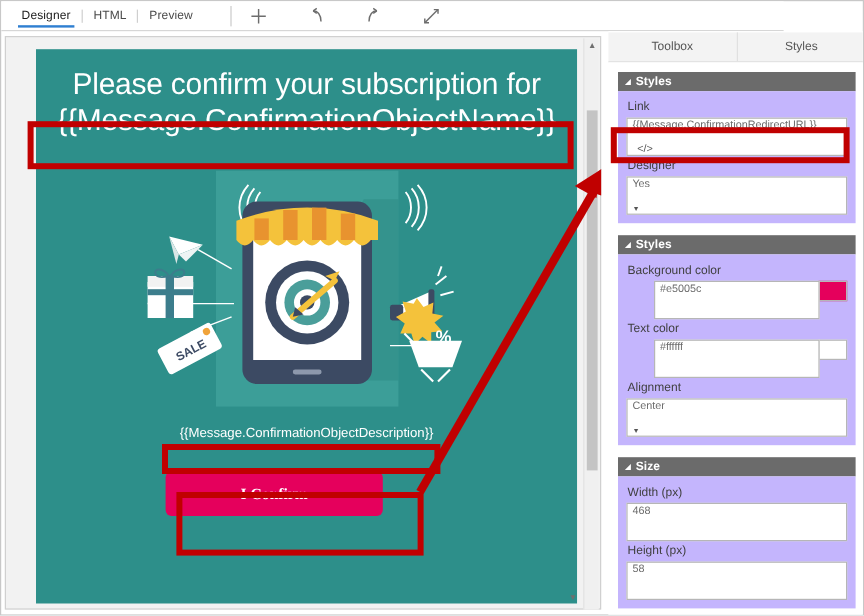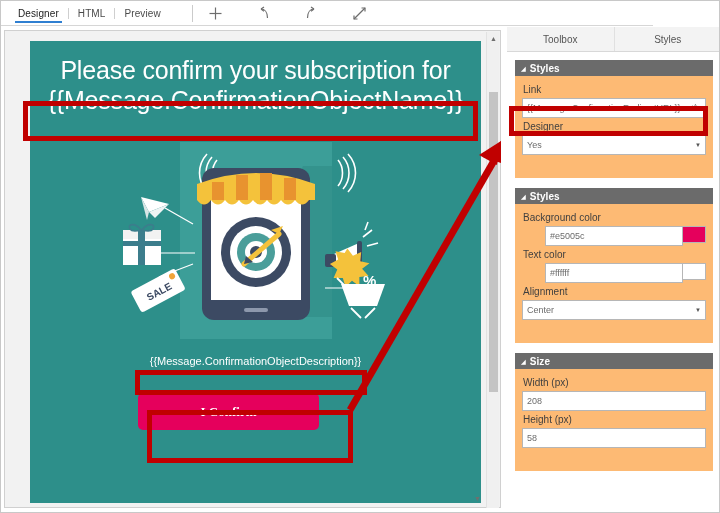--- a/index.html
+++ b/index.html
@@ -182,30 +182,31 @@
     background: #6b6b6b;
     color: #ffffff;
     font-size: 10px;
     font-weight: bold;
     height: 16px;
     display: flex; align-items: center;
     padding-left: 6px;
     letter-spacing: .1px;
   }
   .sec-head .caret { font-size: 6px; margin-right: 4px; color: #ffffff; }
-  .sec-body { background: #fdba74; padding: 5px 7px 23px 7px; }
+  .sec-body { background: #c4b5fd; padding: 5px 7px 7px 7px; }
   .fld-label { font-size: 10px; color: #3f3f3f; margin: 3px 0 3px 1px; }
   .fld-input {
-    height: 20px;
+    height: 32px;
     background: #ffffff;
     border: 1px solid #b6b6b6;
-    display: flex; align-items: center;
+    display: flex; align-items: flex-start;
     font-size: 9px; color: #6c6c6c;
     padding: 0 4px;
     position: relative;
+    flex-direction: column;
   }
   .fld-input .val { flex: 1; overflow: hidden; white-space: nowrap; }
   .code-icon { font-size: 9px; color: #555; padding-left: 4px; }
   .select-caret { font-size: 6px; color: #555; }
   .swatch {
     width: 24px; height: 17px;
     margin-left: -1px;
     border: 1px solid #b6b6b6;
   }
   .color-row { display: flex; margin-left: 23px; }
@@ -442,21 +443,21 @@
       </div>
 
       <div class="section">
         <div class="sec-head">
           <span class="caret">◢</span>
           <span>Size</span>
         </div>
         <div class="sec-body">
           <div class="fld-label">Width (px)</div>
           <div class="fld-input wide">
-            <span class="val">208</span>
+            <span class="val">468</span>
           </div>
           <div class="fld-label">Height (px)</div>
           <div class="fld-input wide">
             <span class="val">58</span>
           </div>
         </div>
       </div>
 
     </div>
   </div>

